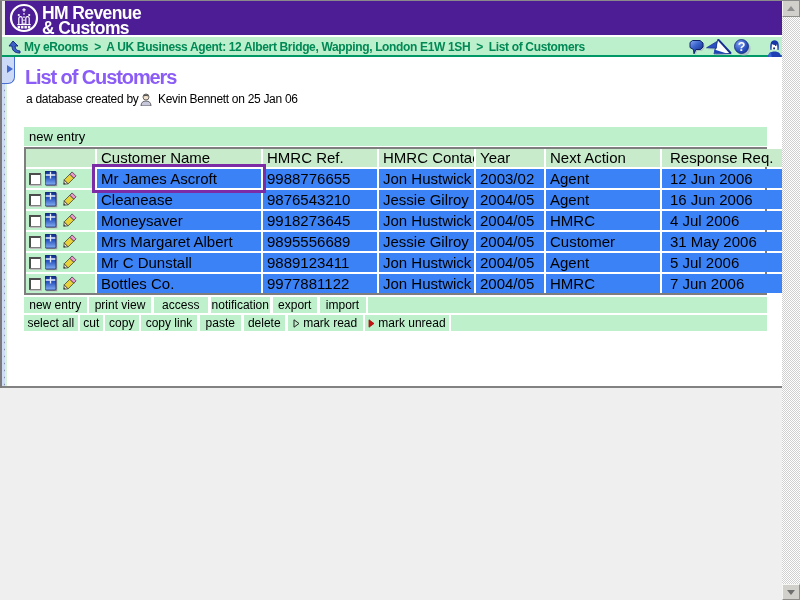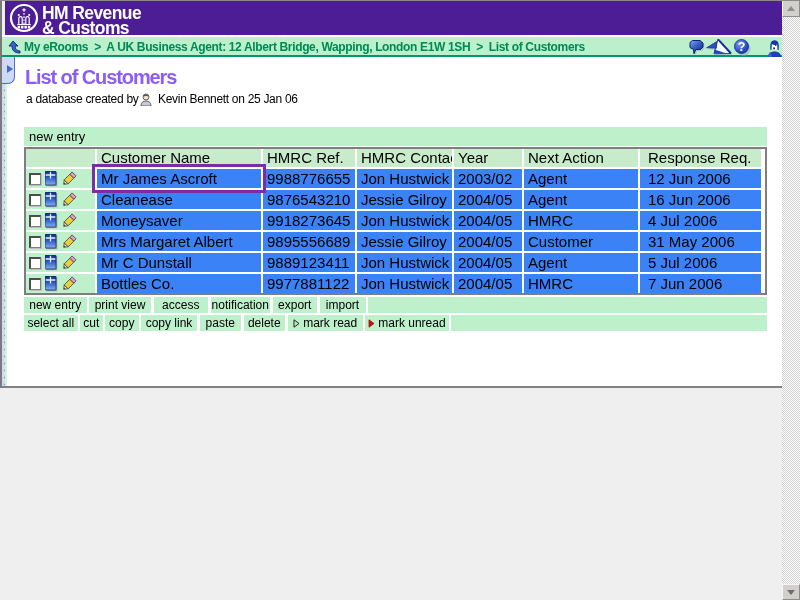--- a/index.html
+++ b/index.html
@@ -23,21 +23,21 @@
 .byl{font-size:12px;color:#000;letter-spacing:-0.3px;white-space:nowrap}
 
 #newbar{left:24px;top:127px;width:743px;height:19px;background:#bdf0cb;font-size:13px;line-height:19px;padding-left:5px}
 
 #tbl{left:24px;top:147px;width:743px;background:#fff;border:2px solid #7e7e7e}
 .row{display:flex;width:739px}
 .row.gapb{margin-bottom:2px}
 .hrow{height:18px}
 .drow{height:19px}
 .c{flex:none;font-size:15px;padding-left:4px;overflow:hidden;white-space:nowrap}
-.c0{width:69px}.c1{width:164px}.c2{width:92px}.c3{width:95px}.c4{width:68px}.c5{width:114px}.c6{width:121px}
+.c0{width:69px}.c1{width:164px}.c2{width:114px}.c3{width:95px}.c4{width:68px}.c5{width:114px}.c6{width:121px}
 .drow .c6,.hrow .c6{padding-left:8px}
 .c.mr{margin-right:2px}
 .hrow .c{background:#c8eccb;line-height:18px}
 .drow .c{background:#3b82f6;line-height:19px}
 .drow .c0{background:#bdf0cb;display:flex;align-items:center;padding-left:3px}
 
 #sel{left:92px;top:164px;width:174px;height:29px;border:3px solid #7c2da6;box-shadow:inset 0 0 0 2px #fff}
 
 .cb{width:12px;height:12px;background:#fff;border-top:2px solid #4d4d4d;border-left:2px solid #4d4d4d;border-right:1px solid #808080;border-bottom:1px solid #808080;box-shadow:1px 1px 0 #bdbdbd;margin-right:4px}
 .ic{margin-right:3px}

